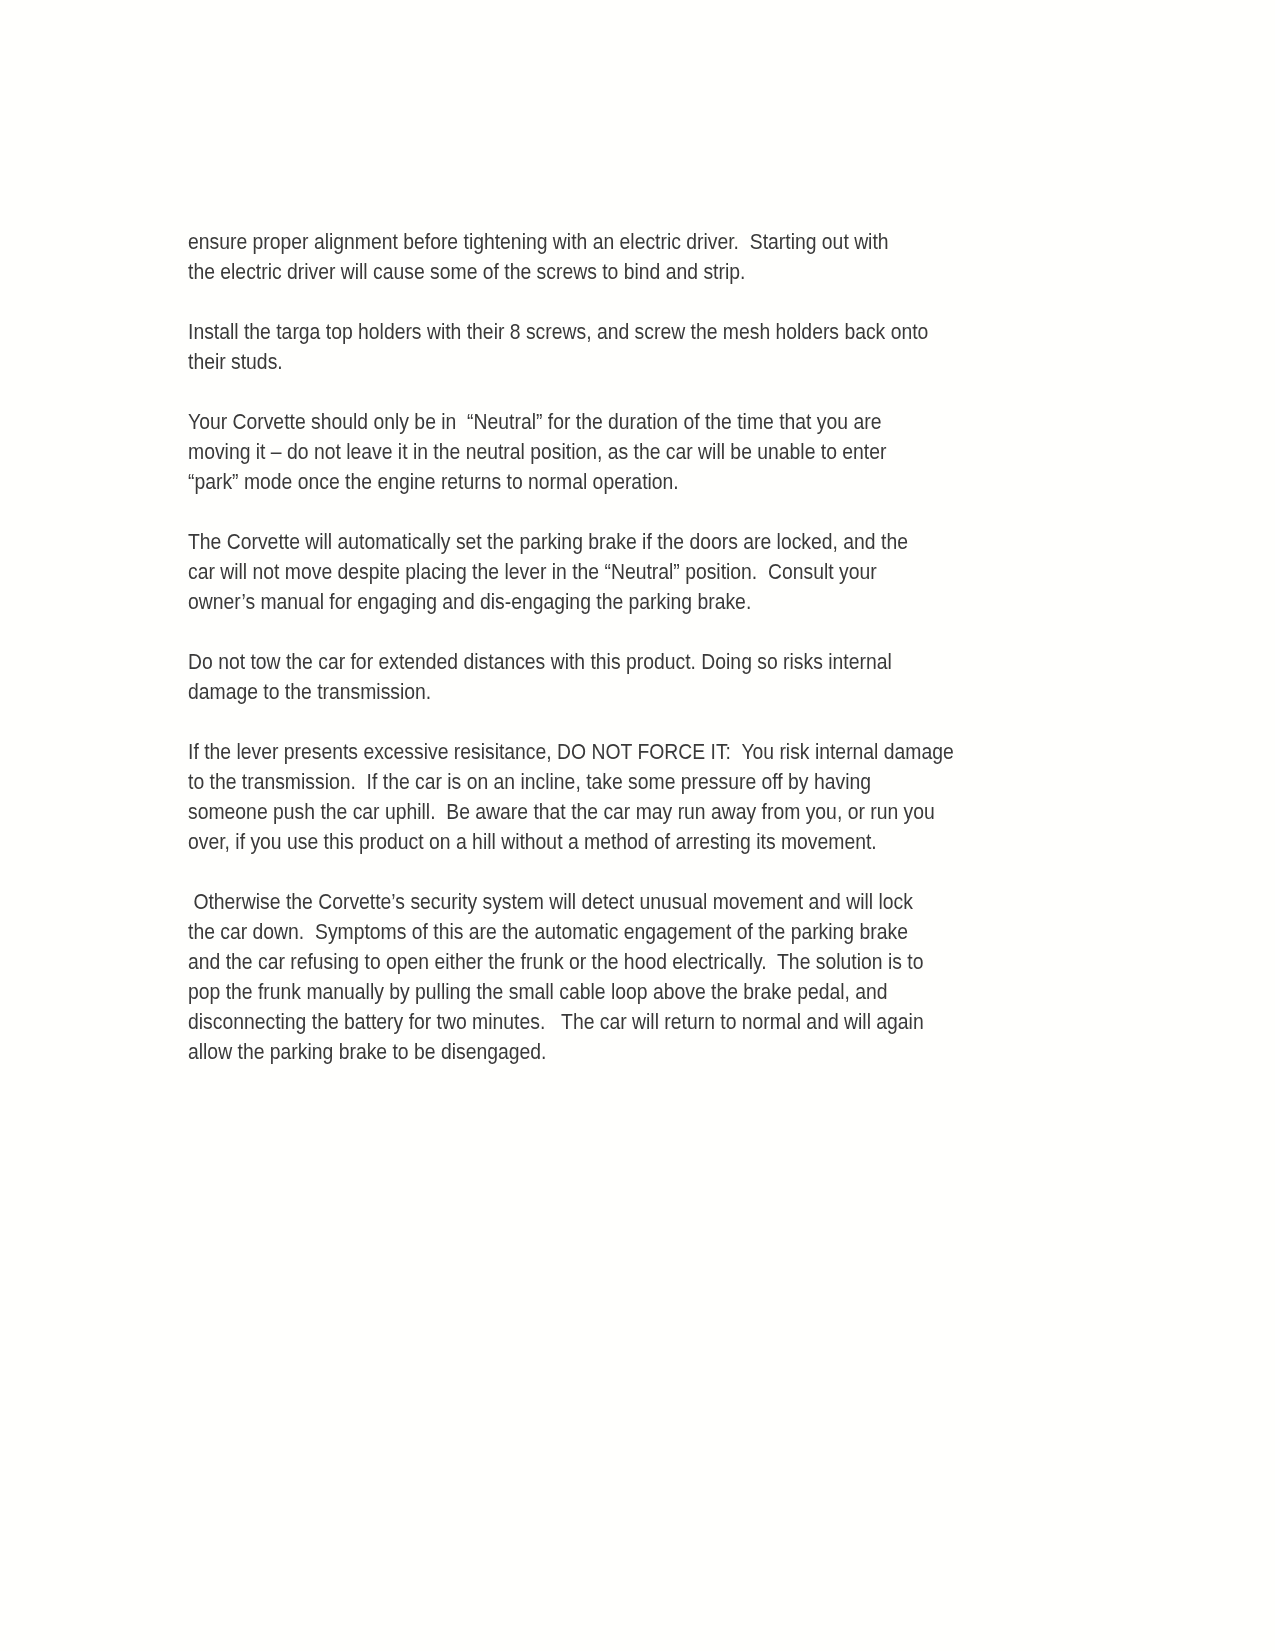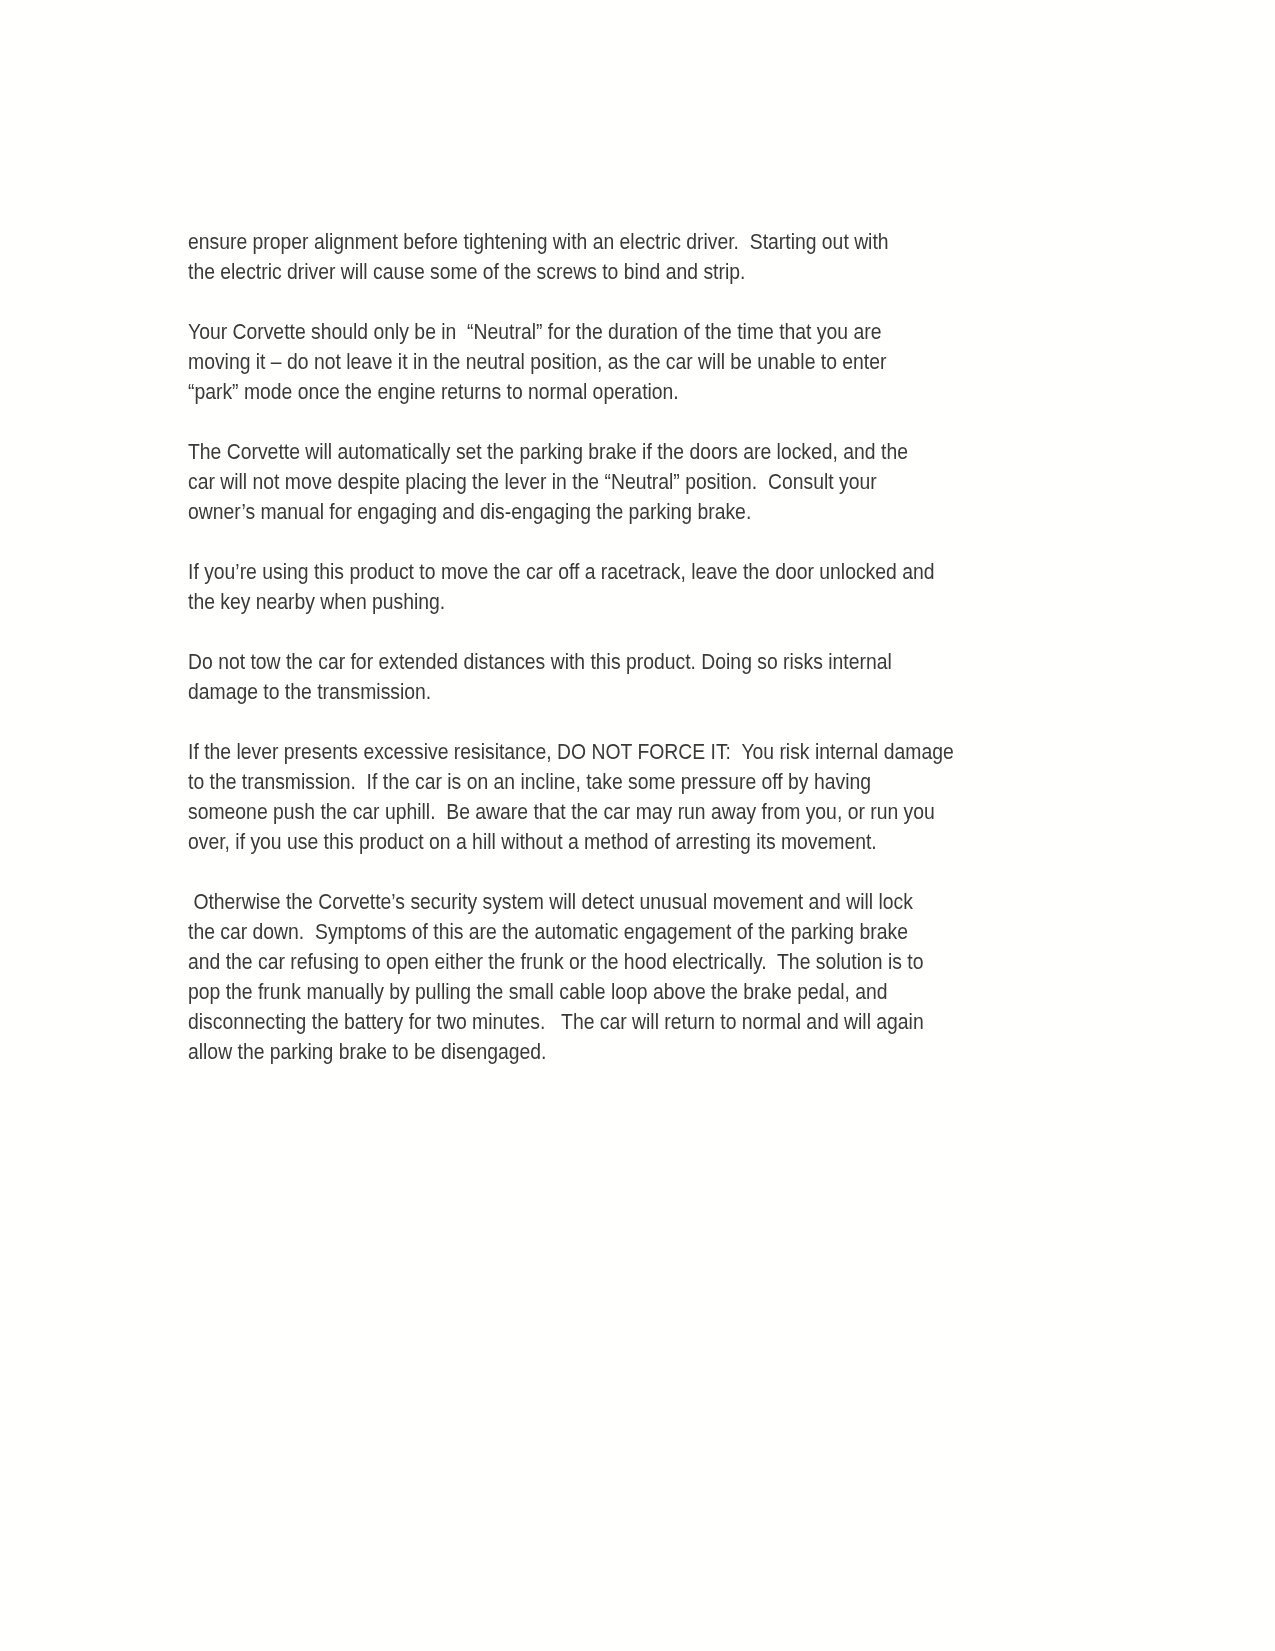--- a/index.html
+++ b/index.html
@@ -45,32 +45,32 @@
 </head>
 <body>
 
 <div class="page">
   <div class="doc-body" id="doc-body">
       <div class="block paragraph-block">
         <div class="line">ensure proper alignment before tightening with an electric driver.  Starting out with</div>
         <div class="line">the electric driver will cause some of the screws to bind and strip.</div>
       </div>
       <div class="block paragraph-block">
+        <div class="line">Install the targa top holders with their 8 screws, and screw the mesh holders back onto</div>
+        <div class="line">their studs.</div>
+      </div>
+      <div class="block paragraph-block">
         <div class="line">Your Corvette should only be in  “Neutral” for the duration of the time that you are</div>
         <div class="line">moving it – do not leave it in the neutral position, as the car will be unable to enter</div>
         <div class="line">“park” mode once the engine returns to normal operation.</div>
       </div>
       <div class="block paragraph-block">
         <div class="line">The Corvette will automatically set the parking brake if the doors are locked, and the</div>
         <div class="line">car will not move despite placing the lever in the “Neutral” position.  Consult your</div>
         <div class="line">owner’s manual for engaging and dis-engaging the parking brake.</div>
-      </div>
-      <div class="block paragraph-block">
-        <div class="line">If you’re using this product to move the car off a racetrack, leave the door unlocked and</div>
-        <div class="line">the key nearby when pushing.</div>
       </div>
       <div class="block paragraph-block">
         <div class="line">Do not tow the car for extended distances with this product. Doing so risks internal</div>
         <div class="line">damage to the transmission.</div>
       </div>
       <div class="block paragraph-block">
         <div class="line">If the lever presents excessive resisitance, DO NOT FORCE IT:  You risk internal damage</div>
         <div class="line">to the transmission.  If the car is on an incline, take some pressure off by having</div>
         <div class="line">someone push the car uphill.  Be aware that the car may run away from you, or run you</div>
         <div class="line">over, if you use this product on a hill without a method of arresting its movement.</div>

